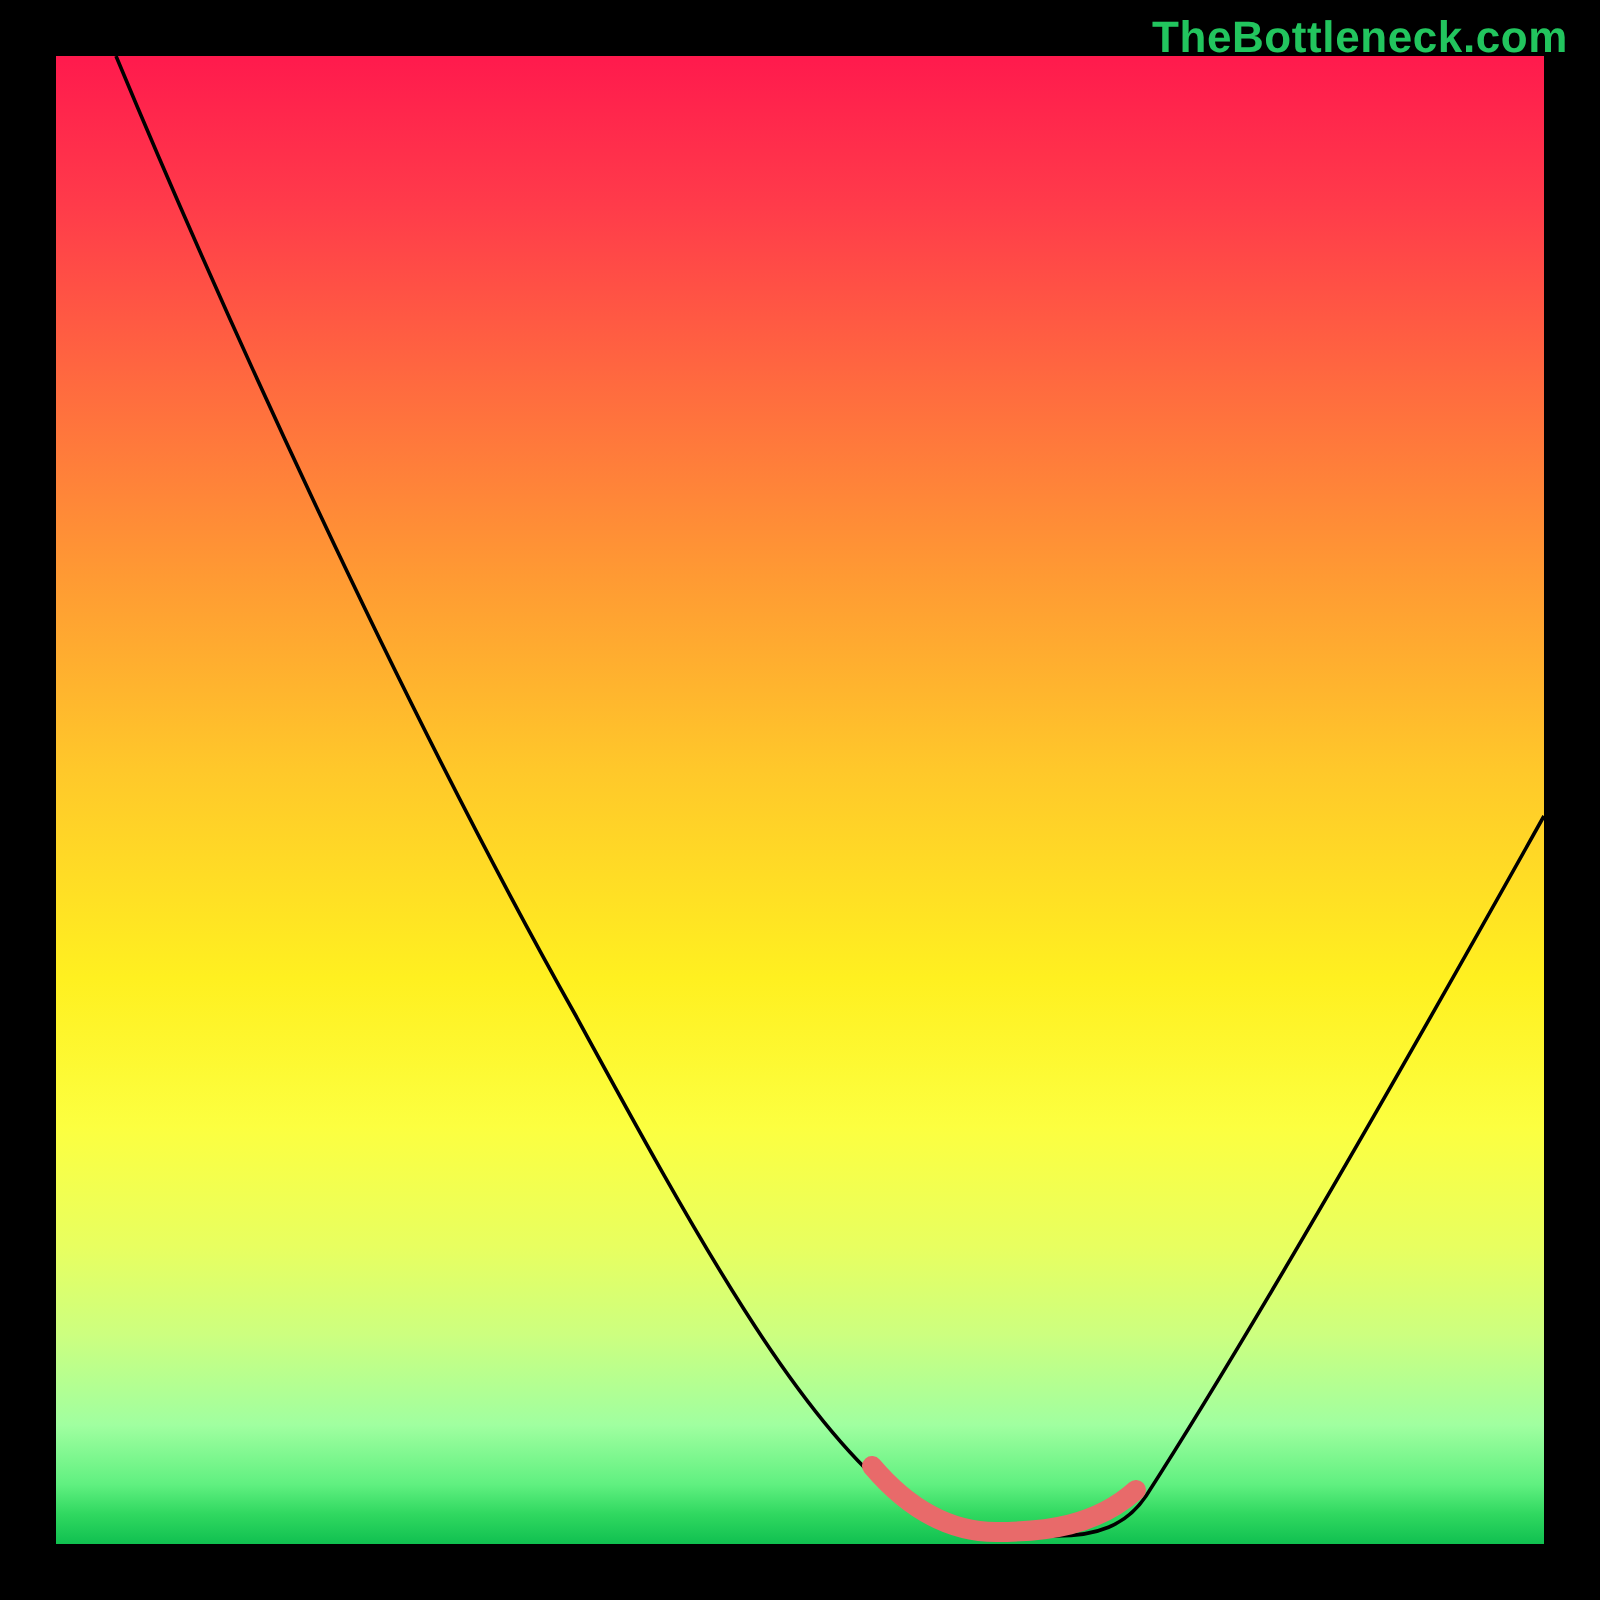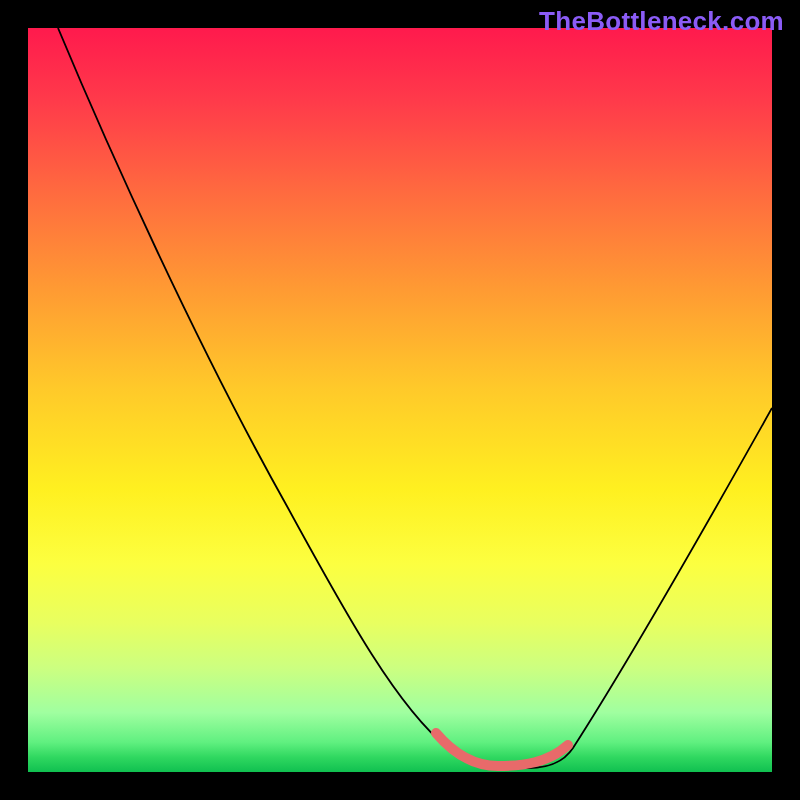--- a/index.html
+++ b/index.html
@@ -25,23 +25,23 @@
       #60f080 96%,
       #30d860 98%,
       #10c050 100%
     );
   }
   .watermark {
     position: absolute;
     top: 6px;
     right: 16px;
     font-family: Arial, Helvetica, sans-serif;
-    font-size: 26px;
+    font-size: 22px;
     font-weight: bold;
-    color: #8b5cf6;
+    color: #22c55e;
     letter-spacing: 0.3px;
   }
   svg.curves {
     position: absolute;
     left: 0; top: 0;
     width: 100%; height: 100%;
   }
   .curve-black {
     fill: none;
     stroke: #000;

